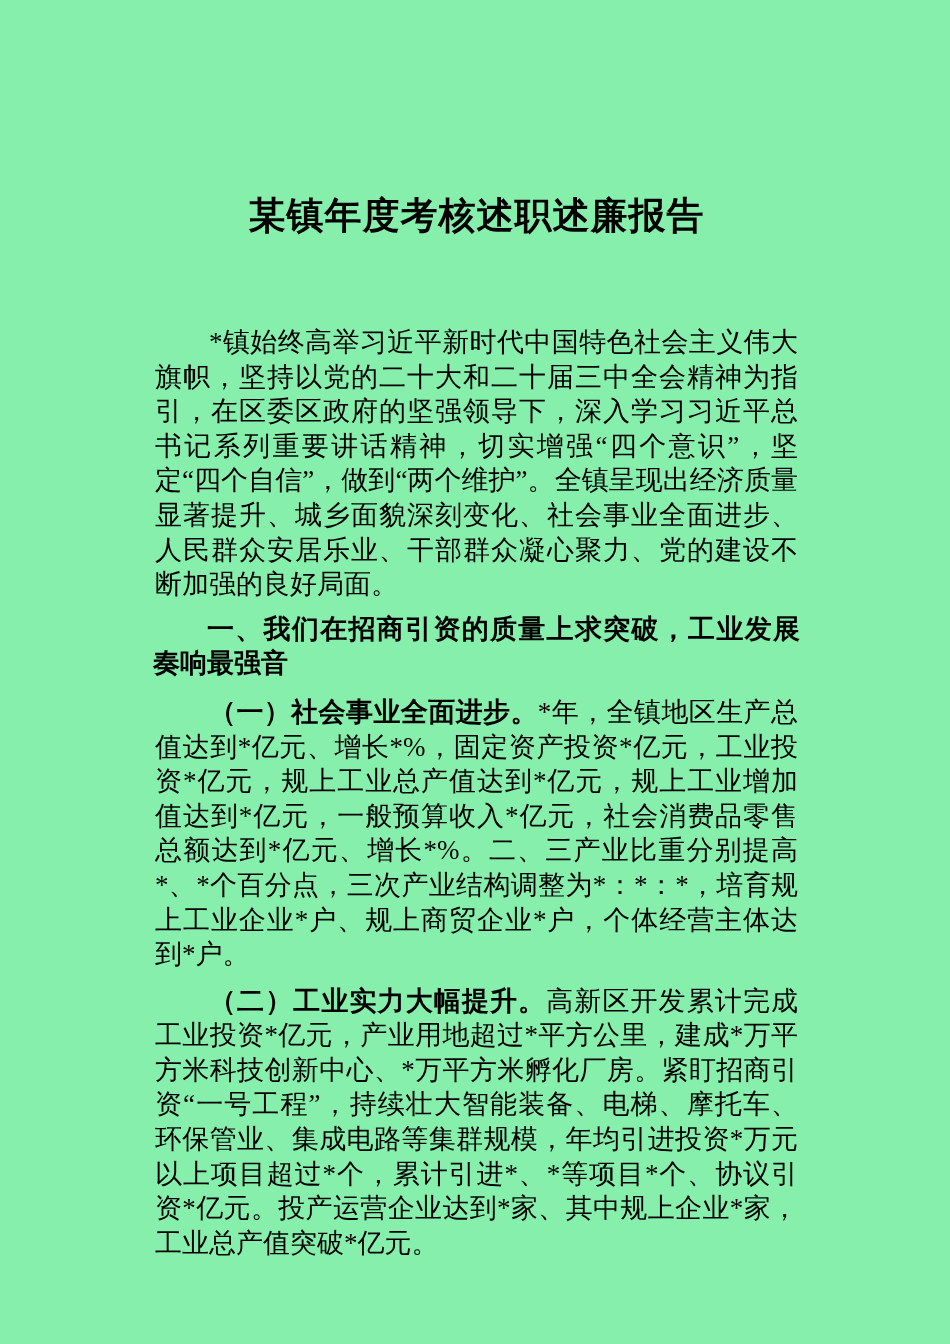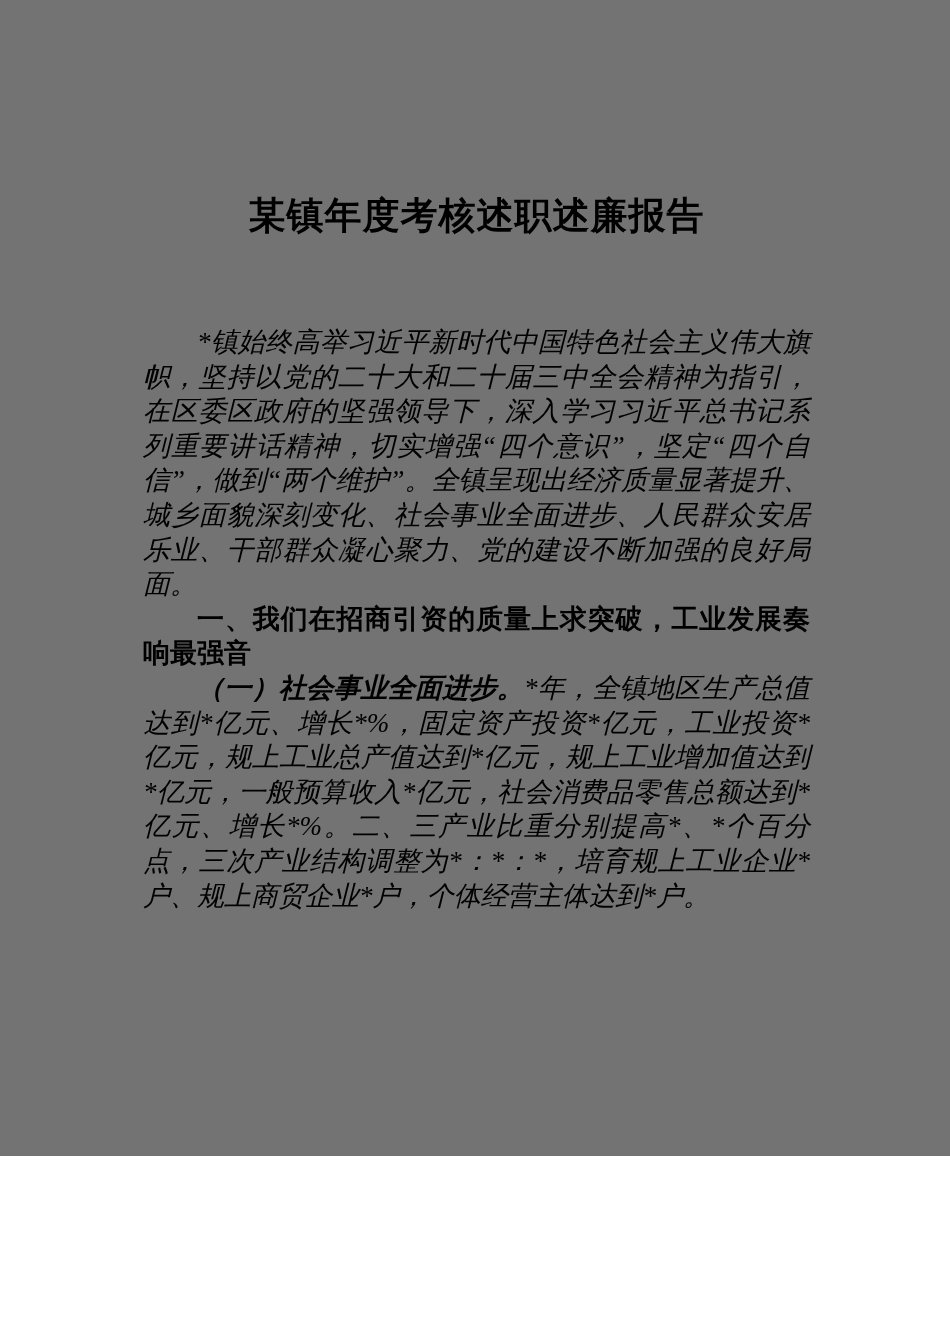--- a/index.html
+++ b/index.html
@@ -3,67 +3,69 @@
 <meta charset="utf-8">
 <style>
   html, body {
     margin: 0;
     padding: 0;
     background: #ffffff;
   }
   .page {
     position: relative;
     width: 950px;
-    height: 1156px;
-    background: #737373;
+    height: 1344px;
+    background: #86efac;
     box-sizing: border-box;
     padding: 191px 140px 0 143px;
     color: #000000;
     font-family: "Liberation Serif", serif;
     overflow: hidden;
   }
   .doc-title {
     font-family: "Liberation Sans", sans-serif;
     font-weight: 700;
     font-size: 37px;
     line-height: 50px;
     text-align: center;
     margin: 0 0 84px 0;
     letter-spacing: 1px;
   }
   .body-p {
     font-size: 27px;
     line-height: 34.6px;
     text-align: justify;
     text-indent: 2em;
-    margin: 0;
+    margin: 12px;
     font-weight: 400;
-    font-style: italic;
   }
   .heading-p {
-    font-family: Liberation Serif, serif;
+    font-family: Liberation Mono, monospace;
     font-weight: 700;
     font-size: 27px;
     line-height: 34.6px;
     text-align: justify;
     text-indent: 2em;
-    margin: 0;
+    margin: 10px;
   }
   .lead {
     font-weight: 700;
   }
 </style>
 </head>
 <body>
 
 <div class="page">
   <h1 class="doc-title">某镇年度考核述职述廉报告</h1>
 
   <p class="body-p">*镇始终高举习近平新时代中国特色社会主义伟大旗帜，坚持以党的二十大和二十届三中全会精神为指引，在区委区政府的坚强领导下，深入学习习近平总书记系列重要讲话精神，切实增强“四个意识”，坚定“四个自信”，做到“两个维护”。全镇呈现出经济质量显著提升、城乡面貌深刻变化、社会事业全面进步、人民群众安居乐业、干部群众凝心聚力、党的建设不断加强的良好局面。</p>
 
   <p class="heading-p">一、我们在招商引资的质量上求突破，工业发展奏响最强音</p>
 
   <p class="body-p">
     <span class="lead">（一）社会事业全面进步。</span><span>*年，全镇地区生产总值达到*亿元、增长*%，固定资产投资*亿元，工业投资*亿元，规上工业总产值达到*亿元，规上工业增加值达到*亿元，一般预算收入*亿元，社会消费品零售总额达到*亿元、增长*%。二、三产业比重分别提高*、*个百分点，三次产业结构调整为*：*：*，培育规上工业企业*户、规上商贸企业*户，个体经营主体达到*户。</span>
   </p>
 
+  <p class="body-p">
+    <span class="lead">（二）工业实力大幅提升。</span><span>高新区开发累计完成工业投资*亿元，产业用地超过*平方公里，建成*万平方米科技创新中心、*万平方米孵化厂房。紧盯招商引资“一号工程”，持续壮大智能装备、电梯、摩托车、环保管业、集成电路等集群规模，年均引进投资*万元以上项目超过*个，累计引进*、*等项目*个、协议引资*亿元。投产运营企业达到*家、其中规上企业*家，工业总产值突破*亿元。</span>
+  </p>
 
 </div>
 
 </body></html>

